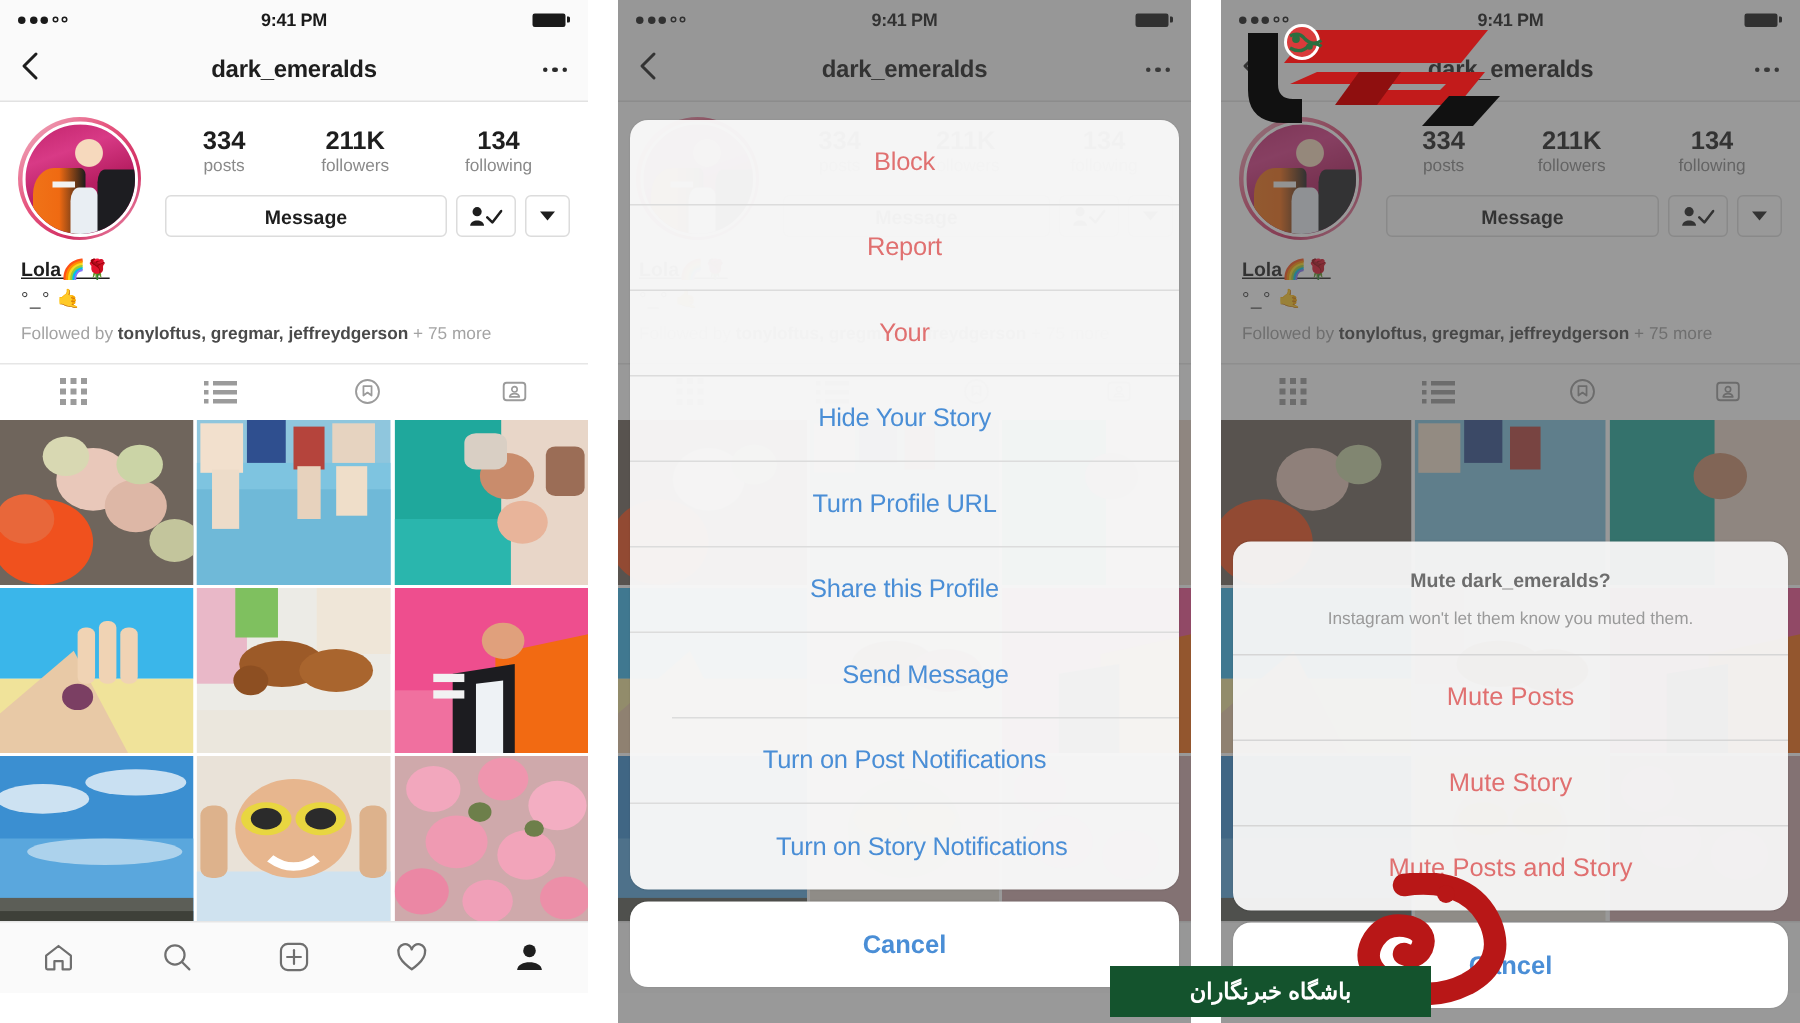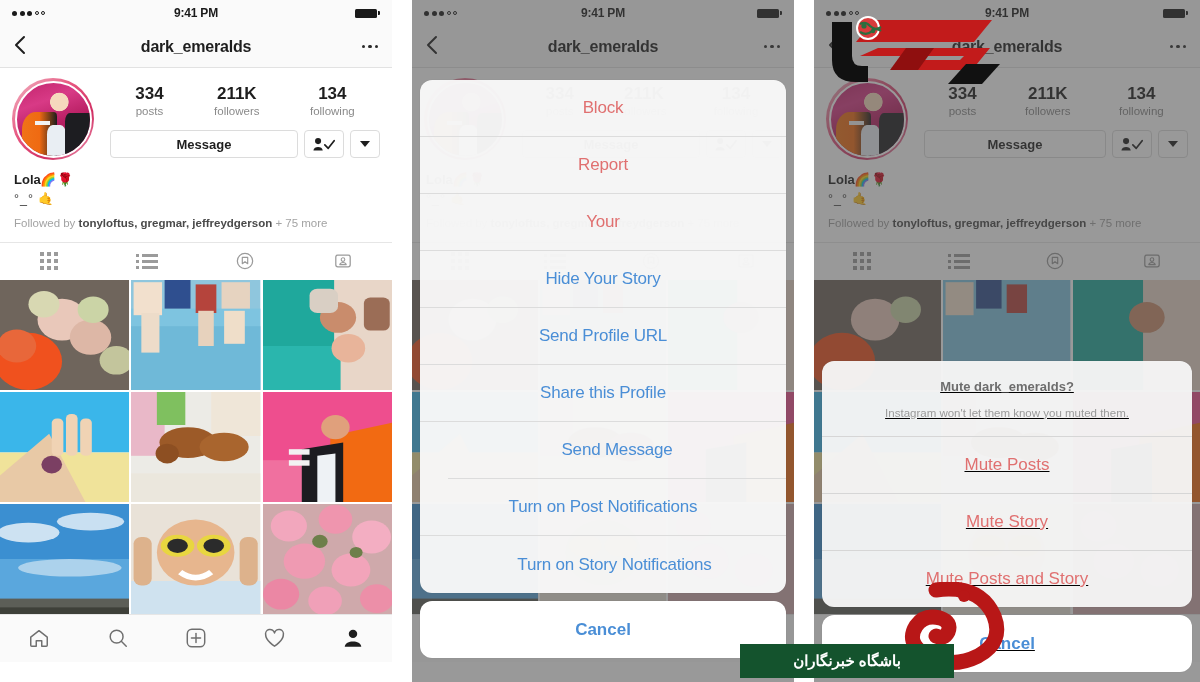--- a/index.html
+++ b/index.html
@@ -135,21 +135,21 @@
   .btn.message { flex: 1; }
   .btn.iconbtn { width: 40px; }
   .btn.caret { width: 30px; }
   .caret-glyph {
     width: 0; height: 0;
     border-left: 5px solid transparent; border-right: 5px solid transparent;
     border-top: 6px solid #1e1e1e;
   }
 
   .bio { padding: 10px 2px 0 2px; }
-  .bio .name { font-size: 13px; font-weight: bold; color: #1e1e1e; line-height: 1.5; }
+  .bio .name { font-size: 13px; font-weight: bold; color: #1e1e1e; line-height: 1.5; text-decoration: underline; }
   .bio .line2 { font-size: 12.5px; color: #3a3a3a; line-height: 1.5; letter-spacing: 1px; }
   .followed {
     padding: 8px 2px 10px 2px;
     font-size: 11.5px; color: #a3a3a3; line-height: 1.35;
   }
   .followed b { color: #4a4a4a; font-weight: bold; }
 
   
   .tabstrip {
     display: flex; border-top: 1px solid #e6e6e6;
@@ -209,21 +209,20 @@
     pointer-events: auto;
     box-shadow: 0 0 1px rgba(0,0,0,0.18);
   }
 
   
   .alert-layer {
     position: absolute; inset: 0; z-index: 10;
     display: flex; flex-direction: column; justify-content: flex-end;
     padding: 0 8px 10px 8px;
     pointer-events: none;
-    text-decoration: underline;
   }
   .alert {
     background: rgba(246,246,246,0.96);
     border-radius: 12px; overflow: hidden; pointer-events: auto;
     box-shadow: 0 0 1px rgba(0,0,0,0.2);
   }
   .alert-head { padding: 16px 18px 14px 18px; text-align: center; }
   .alert-title { font-size: 13px; font-weight: bold; color: #6d6d6d; line-height: 1.5; }
   .alert-sub { font-size: 11.5px; color: #9a9a9a; line-height: 1.5; margin-top: 8px; }
   .alert-item {
@@ -742,21 +741,21 @@
           </svg>
         </div>
     </div>
 
     <div class="sheet-layer">
       <div class="sheet">
         <div class="sheet-item" style="color:#e07070;">Block</div>
         <div class="sheet-item" style="color:#e07070;">Report</div>
         <div class="sheet-item" style="color:#e07070;">Your</div>
         <div class="sheet-item" style="color:#4a8ed6;">Hide Your Story</div>
-        <div class="sheet-item" style="color:#4a8ed6;">Send Profile URL</div>
+        <div class="sheet-item" style="color:#4a8ed6;">Turn Profile URL</div>
         <div class="sheet-item" style="color:#4a8ed6;">Share this Profile</div>
         <div class="sheet-item" style="color:#4a8ed6;margin-left:28px;">Send Message</div>
         <div class="sheet-item" style="color:#4a8ed6;">Turn on Post Notifications</div>
         <div class="sheet-item" style="color:#4a8ed6;">Turn on Story Notifications</div>
       </div>
       <div class="sheet-cancel" style="color:#4a8ed6;">Cancel</div>
     </div>
   </div>
 
   <div class="gap"></div>

